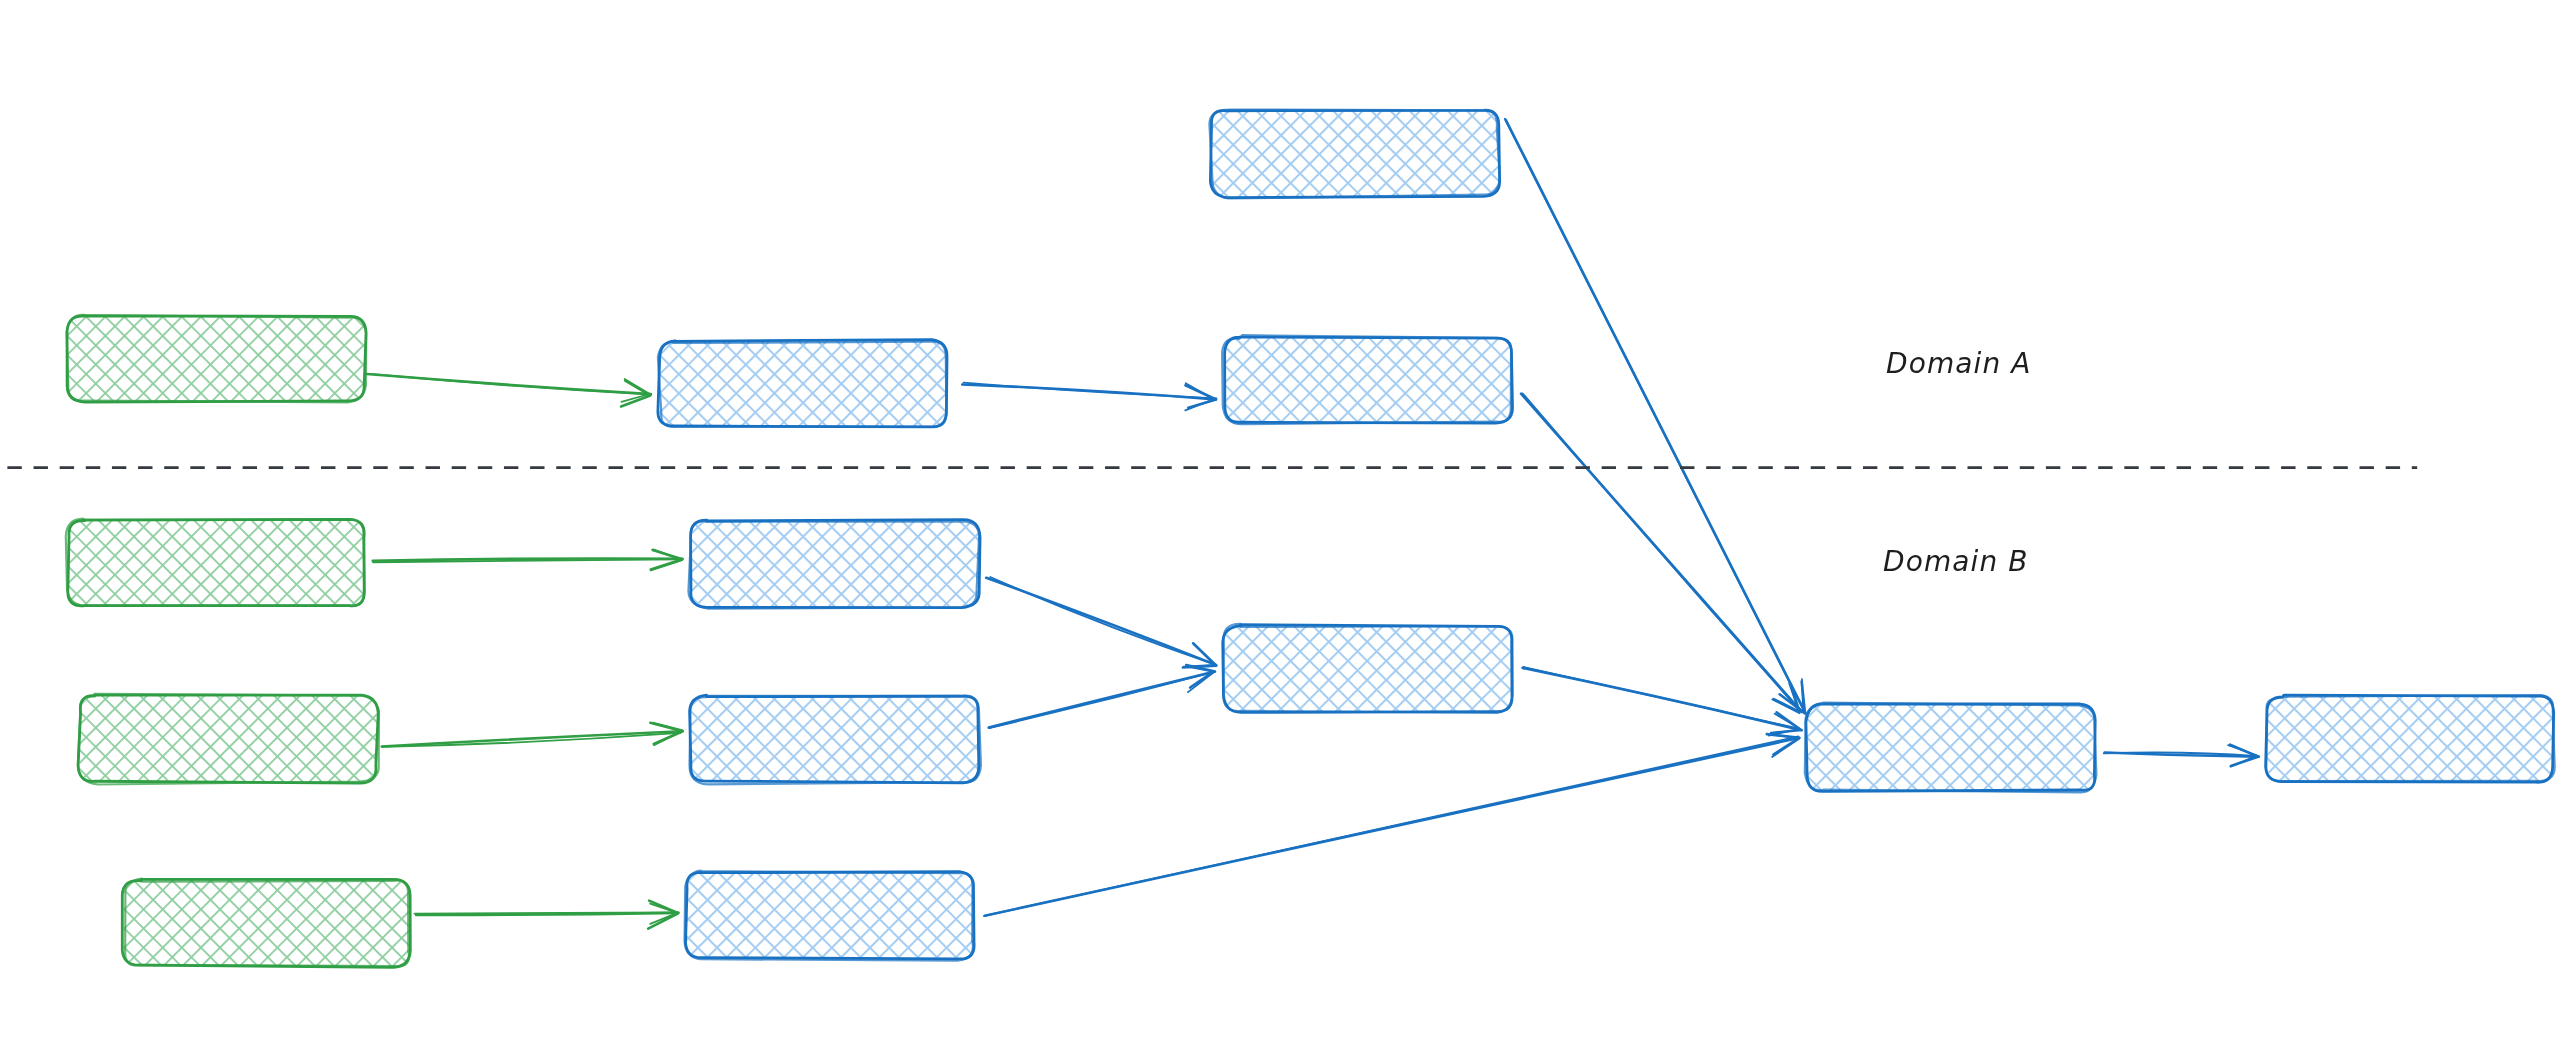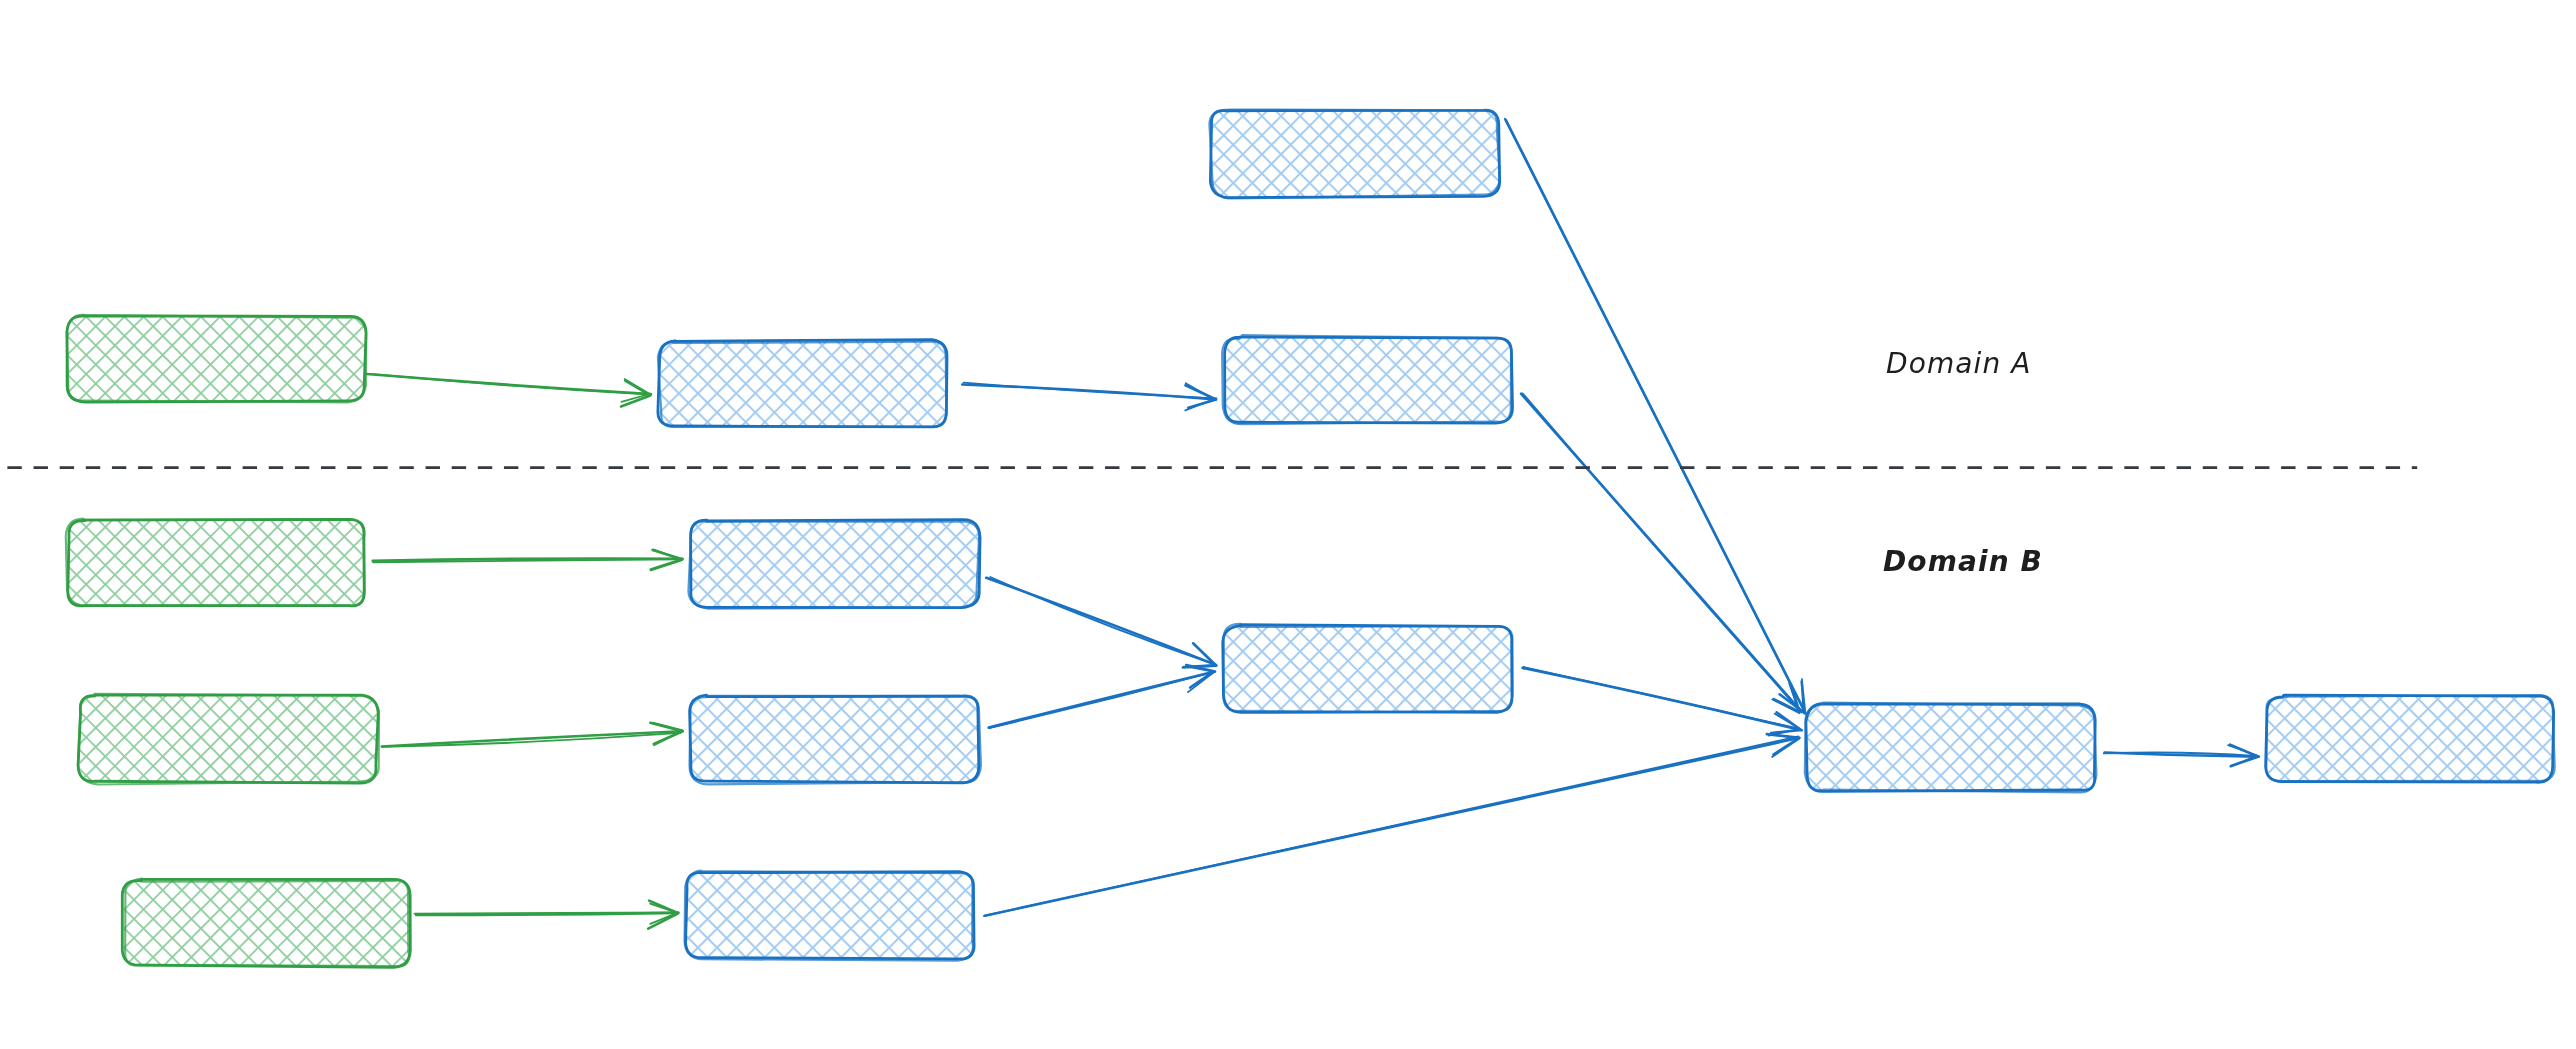--- a/index.html
+++ b/index.html
@@ -177,15 +177,15 @@
           <path d="M 2534.0 771.4 L 2816.0 772.4 Q 2832.0 770.8 2833.4 790.3 L 2832.3 850.8 Q 2831.7 869.2 2813.8 867.9 L 2531.8 867.4 Q 2514.8 866.8 2513.8 850.8 L 2515.3 791.2 Q 2514.6 773.4 2533.0 773.4 Z" fill="none" stroke="#1971c2" stroke-width="3.1" stroke-linecap="round" stroke-linejoin="round" opacity="1"></path>
           <path d="M 2532.7 773.2 L 2814.5 771.3 Q 2835.5 771.0 2832.4 788.6 L 2834.6 851.4 Q 2834.6 868.6 2812.8 866.4 L 2533.7 866.6 Q 2513.2 868.1 2514.5 850.9 L 2515.1 787.6 Q 2513.0 774.2 2531.1 774.0 Z" fill="none" stroke="#1971c2" stroke-width="2.4" stroke-linecap="round" stroke-linejoin="round" opacity="0.72"></path>
         </g>
       </g>
     <g id="divider-layer">
         <line x1="8" y1="519" x2="2682" y2="519" stroke="#343a40" stroke-width="3" stroke-dasharray="16 13" stroke-linecap="butt"></line>
       </g>
   </svg>
 
   <div class="domain-label" style="left:1886px;top:347px;text-align:center;">Domain A</div>
-  <div class="domain-label" style="left:1883px;top:545px;font-weight:bold;">Domain B</div>
+  <div class="domain-label" style="left:1883px;top:545px;">Domain B</div>
 </div>
 
 
 </body></html>

